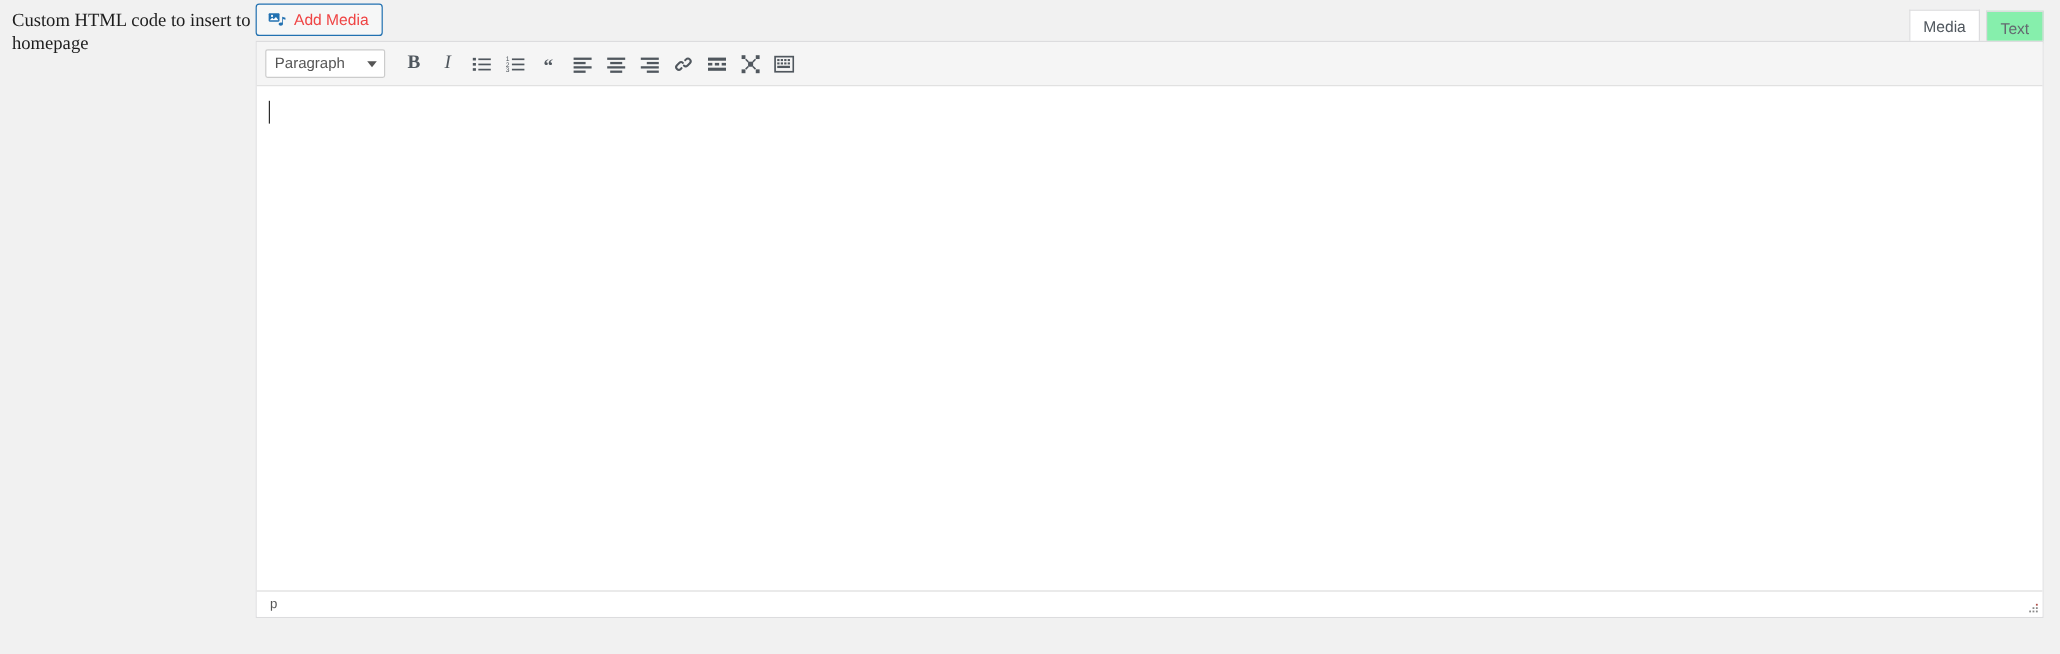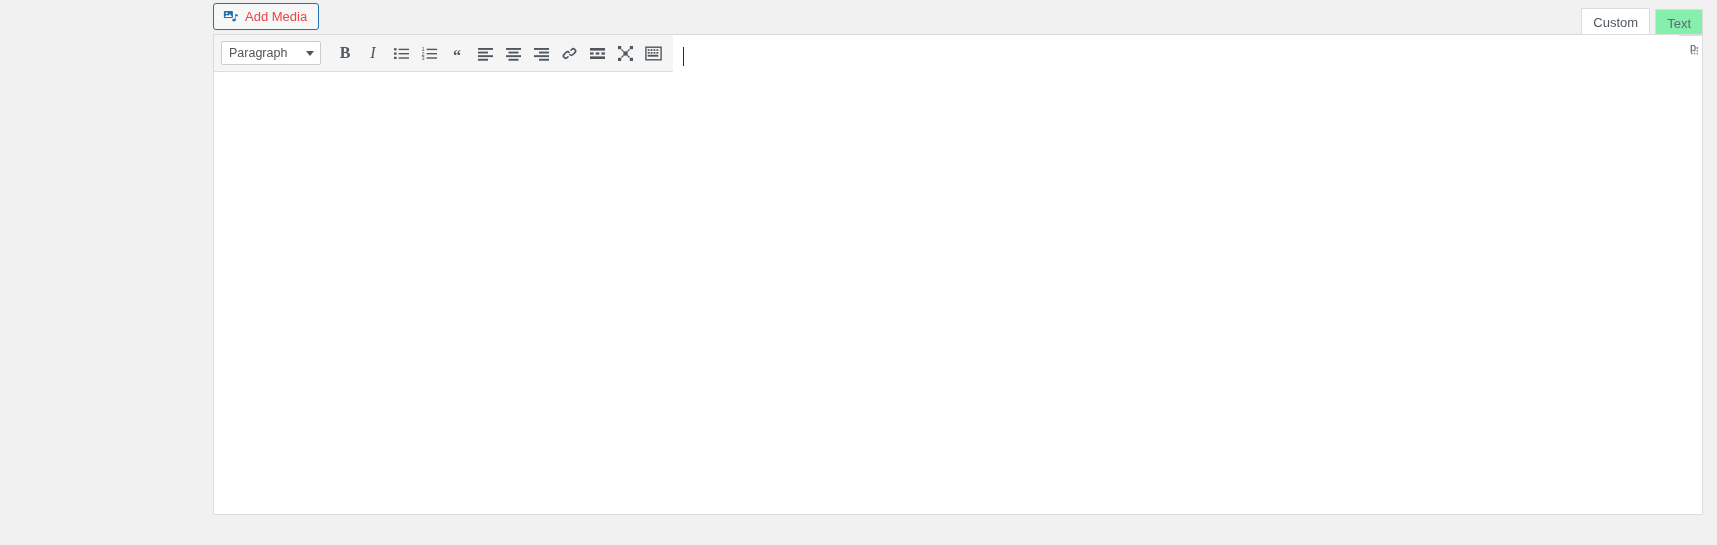--- a/index.html
+++ b/index.html
@@ -101,20 +101,21 @@
   
   .mce-container {
     position: absolute;
     left: 0;
     top: 34px;
     right: 0;
     bottom: 15px;
     background: #fff;
     border: 1px solid #dcdcde;
     display: flex;
+    flex-direction: column;
   }
 
   
   .mce-toolbar {
     height: 37px;
     background: #f5f5f5;
     border-bottom: 1px solid #ddd;
     display: flex;
     align-items: center;
     padding: 0 6px;
@@ -209,39 +210,40 @@
     width: 12px;
     height: 12px;
     cursor: nwse-resize;
   }
 </style>
 </head>
 <body>
 
 <div class="page">
 
+  <div class="field-label">Custom HTML code to insert to homepage</div>
 
   <div class="editor-wrap">
 
     <div class="media-bar">
 
       <div class="add-media-btn">
         <span class="media-icon">
           <svg viewBox="0 0 20 20" width="16" height="16" aria-hidden="true">
             <path fill="#2271b1" d="M2.2 2.5h9.1c.6 0 1.1.5 1.1 1.1v6.6c0 .6-.5 1.1-1.1 1.1H2.2c-.6 0-1.1-.5-1.1-1.1V3.6c0-.6.5-1.1 1.1-1.1z"></path>
             <circle cx="4.6" cy="5.3" r="1.1" fill="#fff"></circle>
             <path fill="#fff" d="M2.2 9.9l2.6-2.6 1.6 1.6 2.3-2.5 2.6 3.5z"></path>
             <path fill="#2271b1" d="M15.2 6.2v6.3c-.4-.25-.9-.4-1.45-.4-1.25 0-2.25.78-2.25 1.74s1 1.74 2.25 1.74 2.25-.78 2.25-1.74V8.5l2.6.95V7.2z"></path>
           </svg>
         </span>
         <span>Add Media</span>
       </div>
 
       <div class="editor-tabs">
-        <div class="etab active">Custom</div>
+        <div class="etab active">Media</div>
         <div class="etab">Text</div>
       </div>
     </div>
 
     <div class="mce-container">
 
       <div class="mce-toolbar">
 
         <div class="format-select">
           <span>Paragraph</span>

